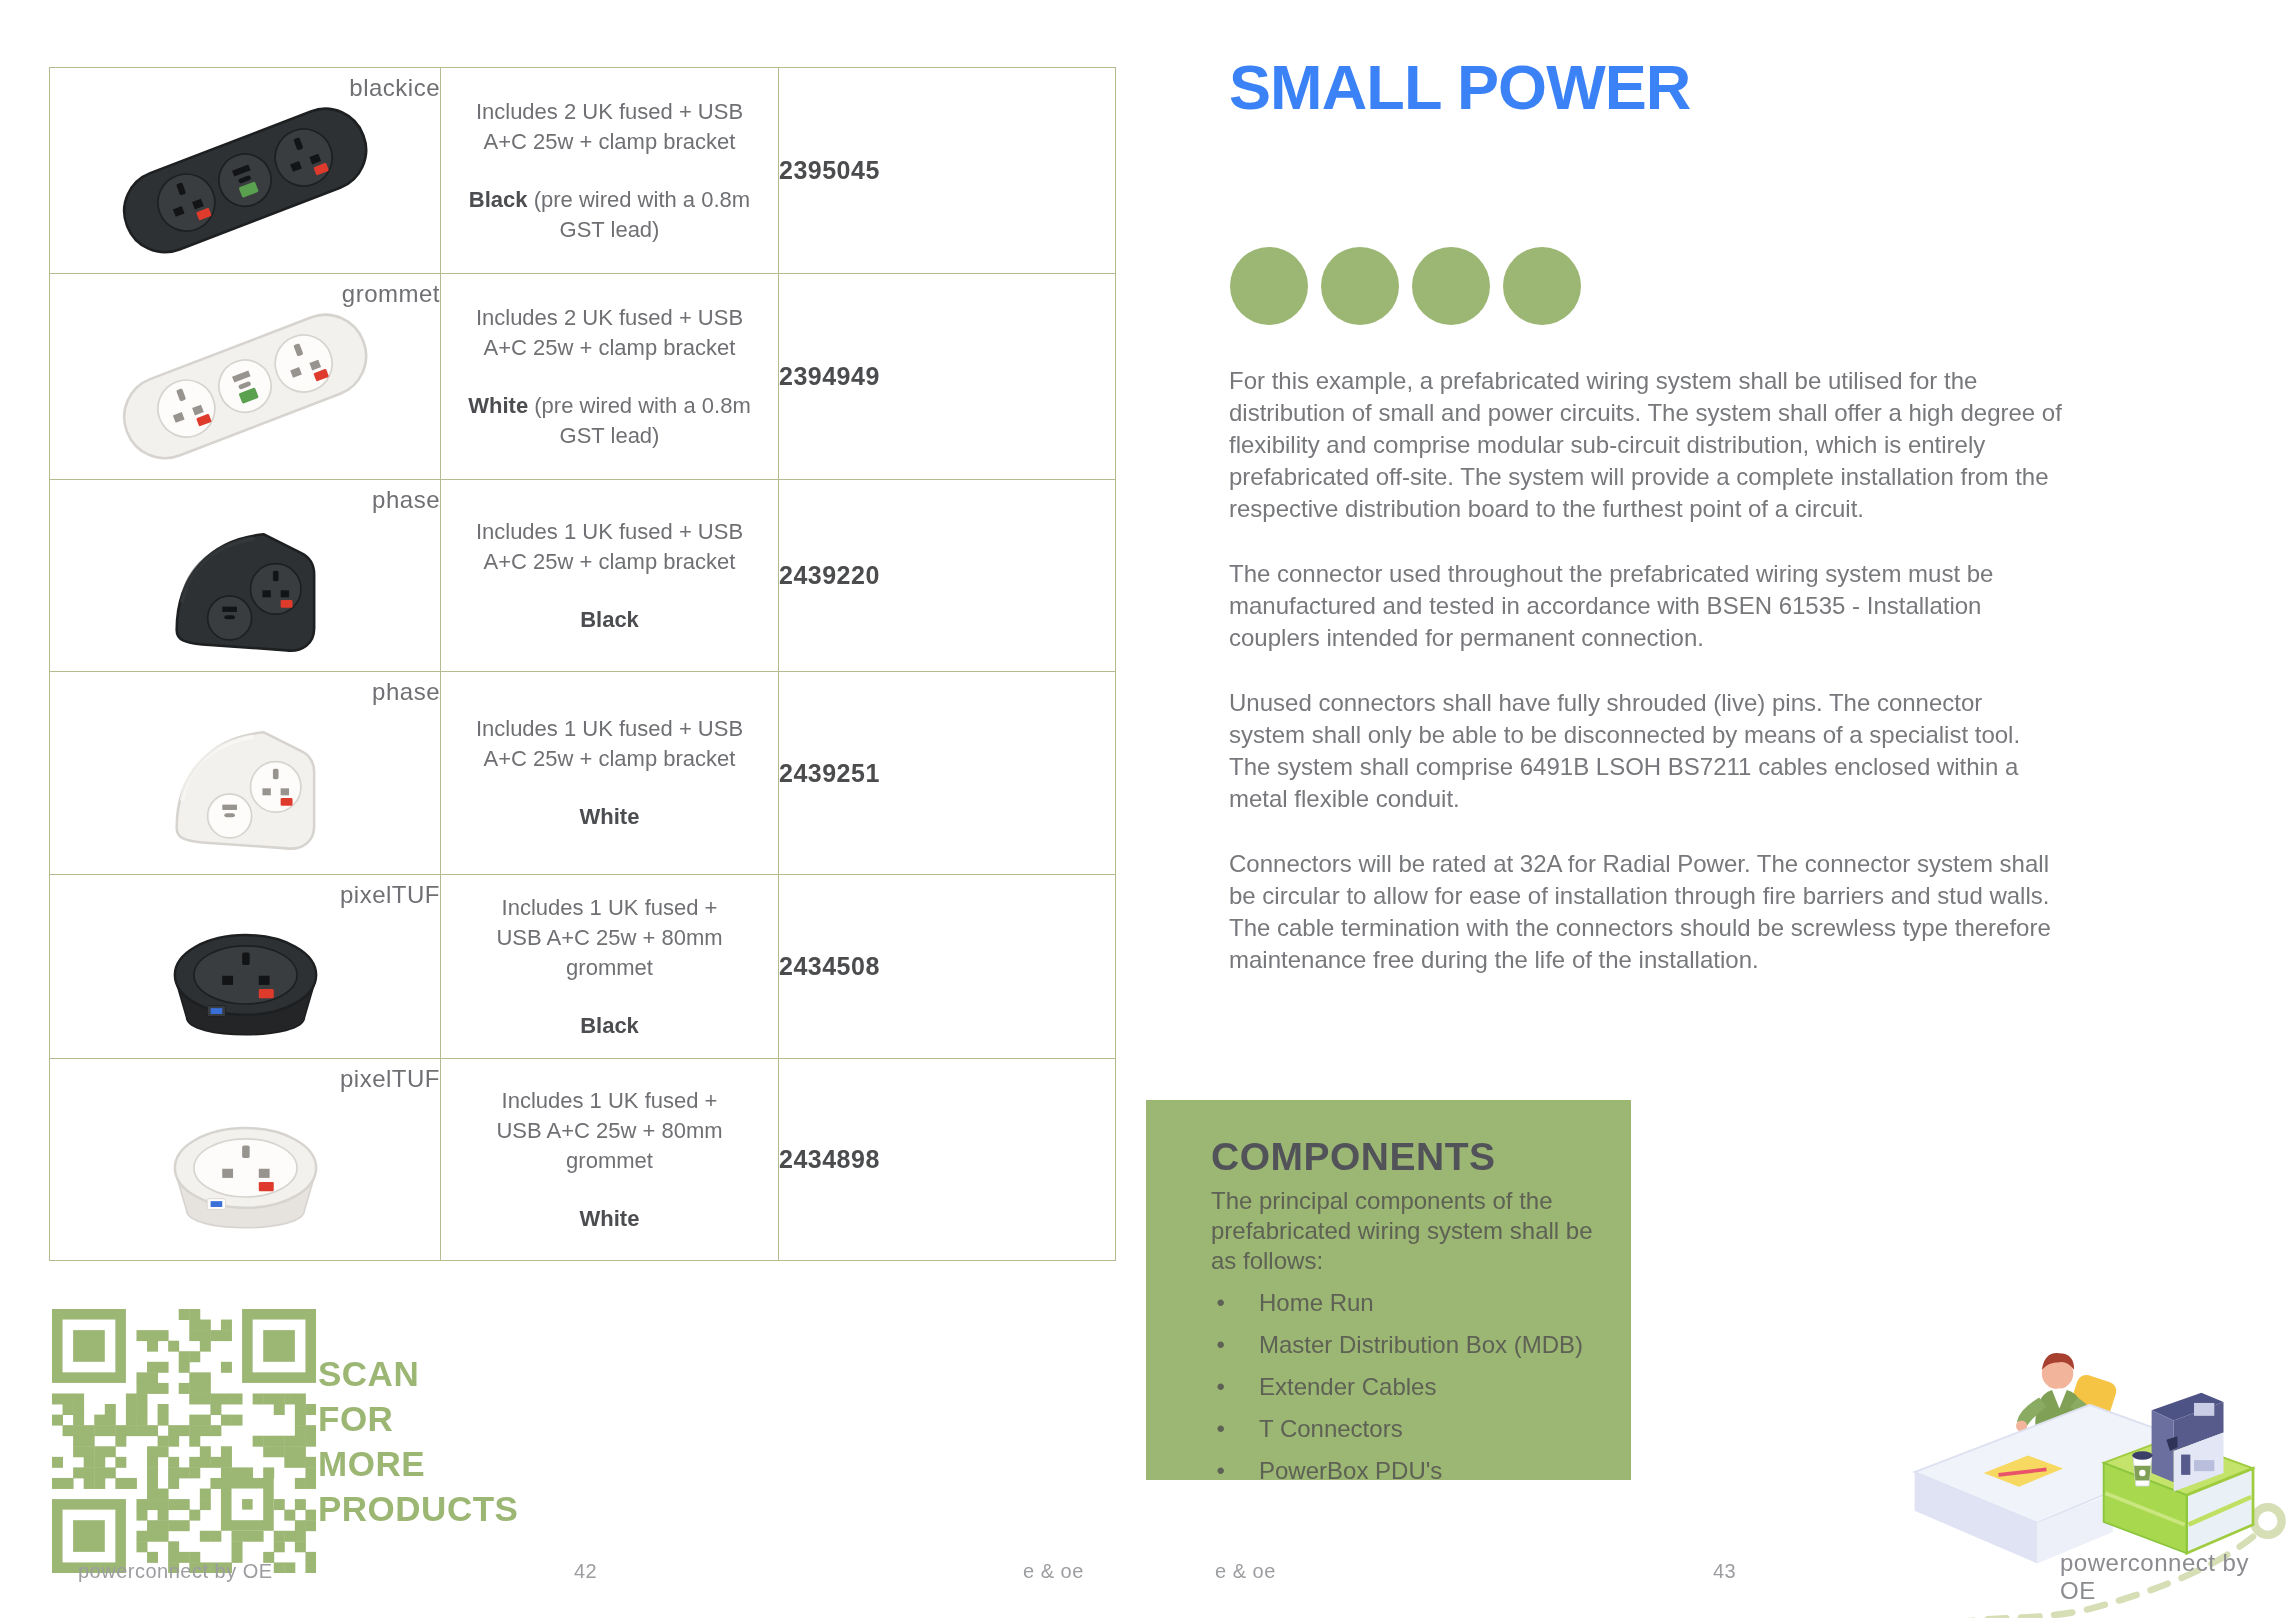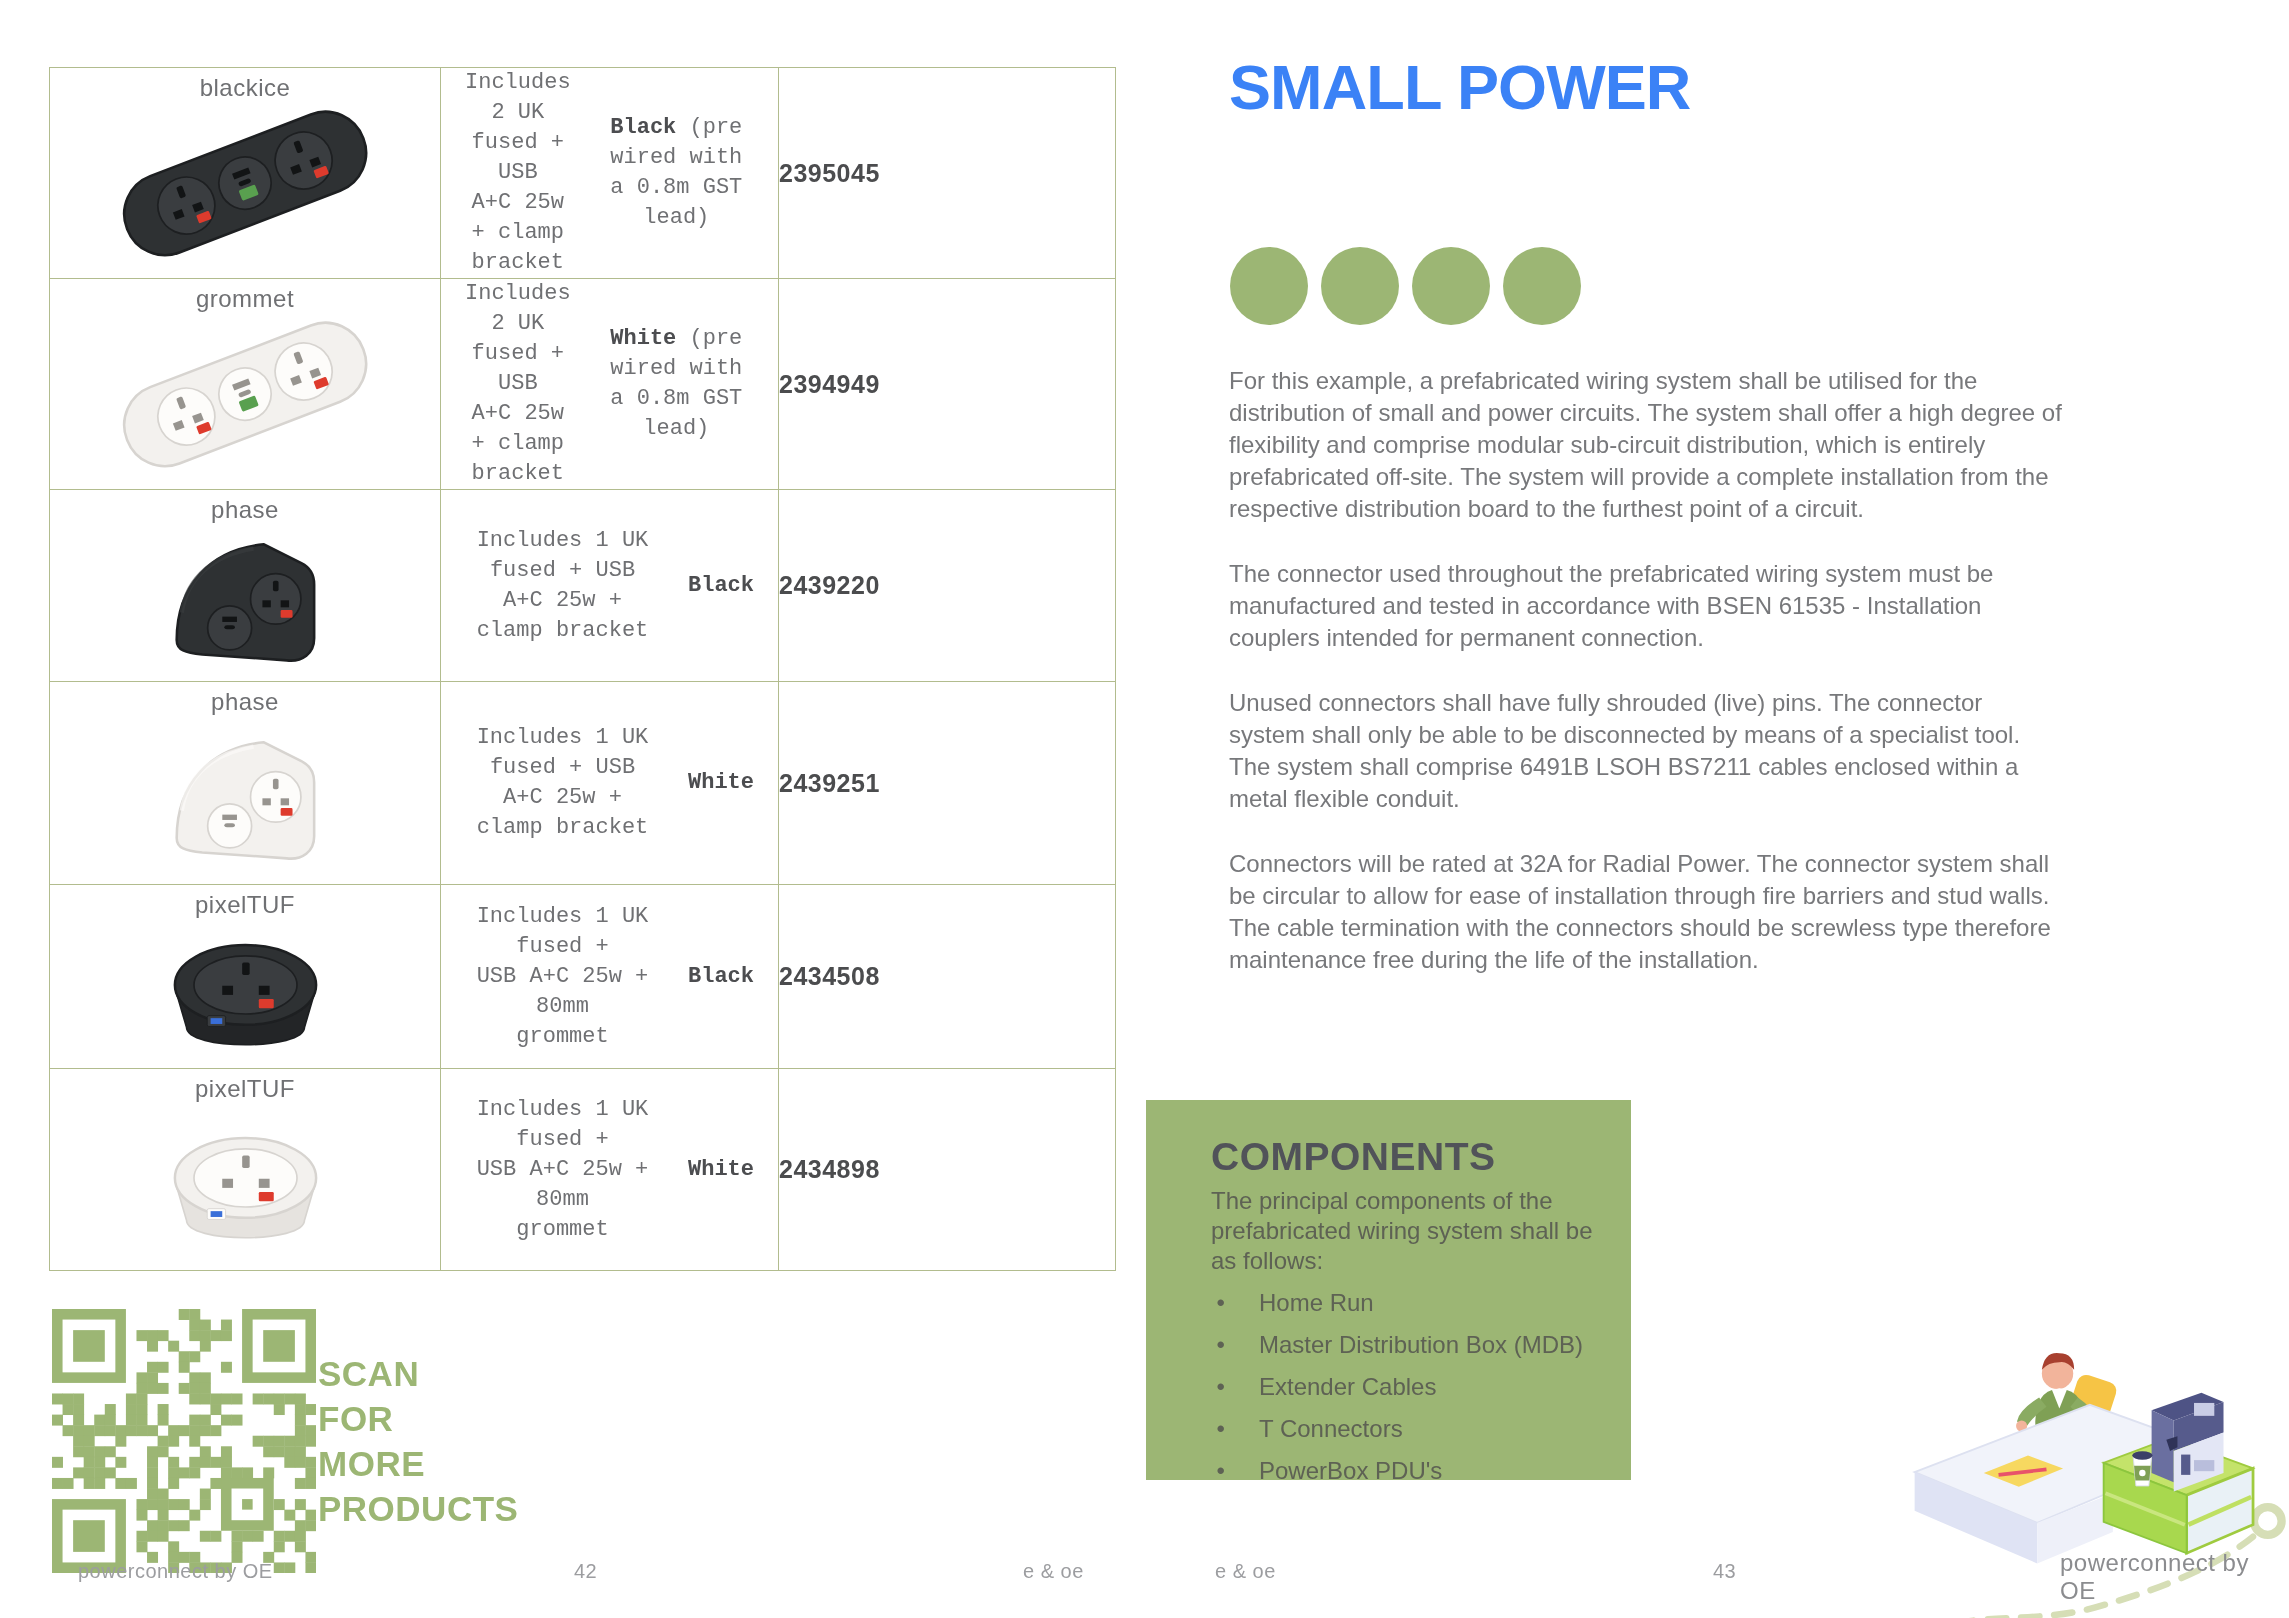--- a/index.html
+++ b/index.html
@@ -18,30 +18,30 @@
     width:1066px; border-collapse:collapse; table-layout:fixed;
   }
   .product-table td { border:1.8px solid #b2bc8e; vertical-align:middle; overflow:hidden; }
   .product-table tr.r1 td { height:205px; }
   .product-table tr.r2 td { height:189px; }
   .product-table tr.r3 td { height:187px; }
   .product-table tr.r4 td { height:203px; }
   .product-table tr.r5 td { height:184px; }
   .product-table tr.r6 td { height:202px; }
 
-  td.cell-image { position:relative; text-align:center; }
+  td.cell-image { position:relative; text-align:right; }
   .product-label {
     position:absolute; top:5.5px; left:0; right:0;
     font-size:24px; color:#6f7073; letter-spacing:0.5px;
   }
   .product-img { display:flex; align-items:center; justify-content:center; height:100%; padding-top:20px; }
 
   td.cell-desc > div {
-    display:flex; flex-direction:row; justify-content:center; align-items:center;
-    gap:28px; padding:0 24px; height:100%;font-family:Liberation Mono, monospace;
+    display:flex; flex-direction:column; justify-content:center; align-items:center;
+    gap:28px; padding:0 24px; height:100%;
   }
   .desc-text {
     font-size:22px; line-height:30px; color:#6f7073;
     text-align:center; white-space:pre-line;
   }
   .finish-line { font-size:22px; line-height:30px; color:#6f7073; text-align:center; max-width:286px; }
   .finish-line b { color:#4c4d50; font-weight:bold; }
 
   td.cell-part { text-align:left; }
   .part-number { font-size:25px; font-weight:bold; color:#4b4c4e; letter-spacing:0.5px; }

